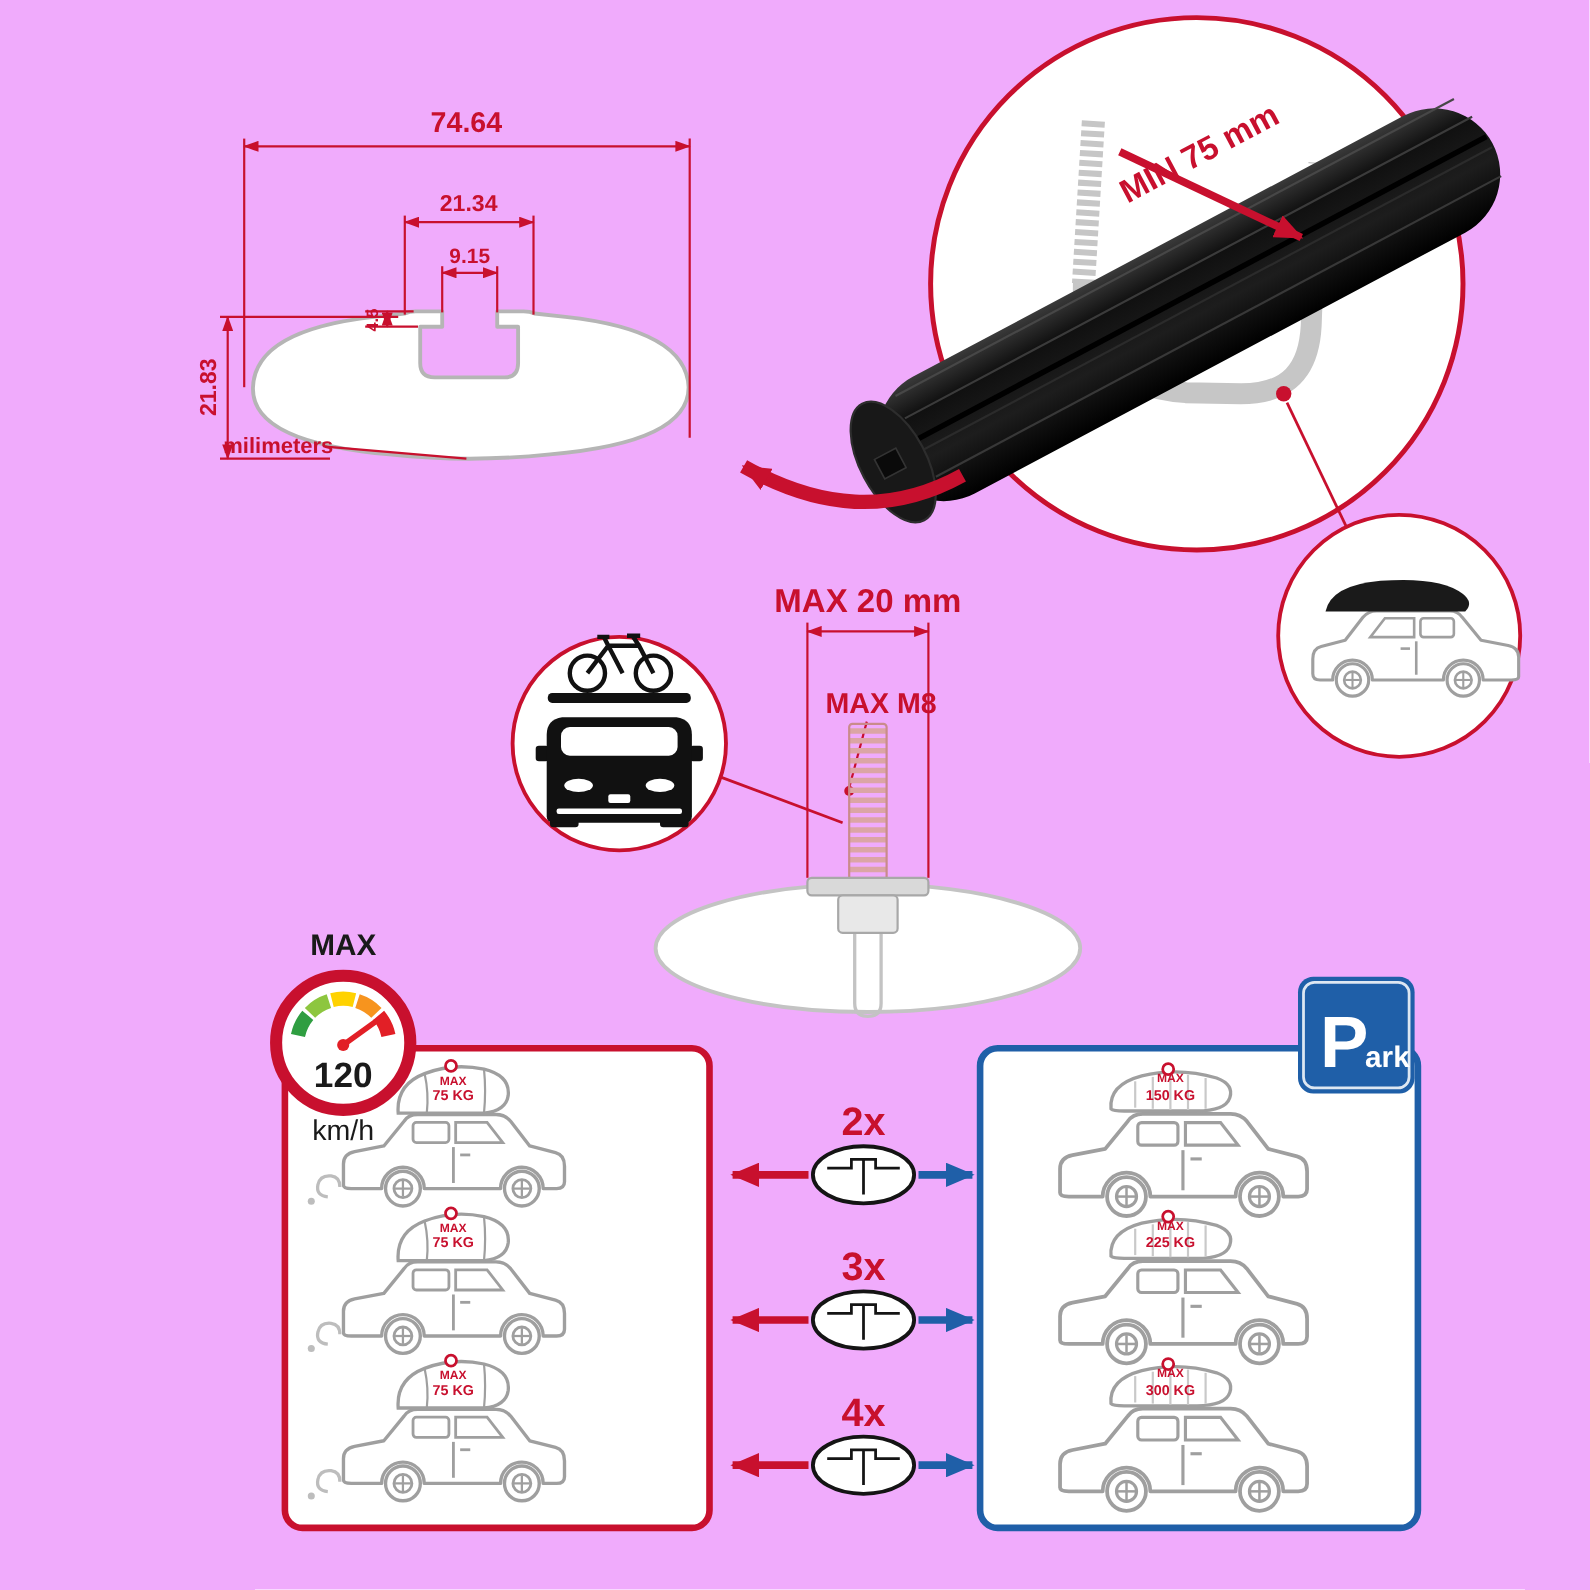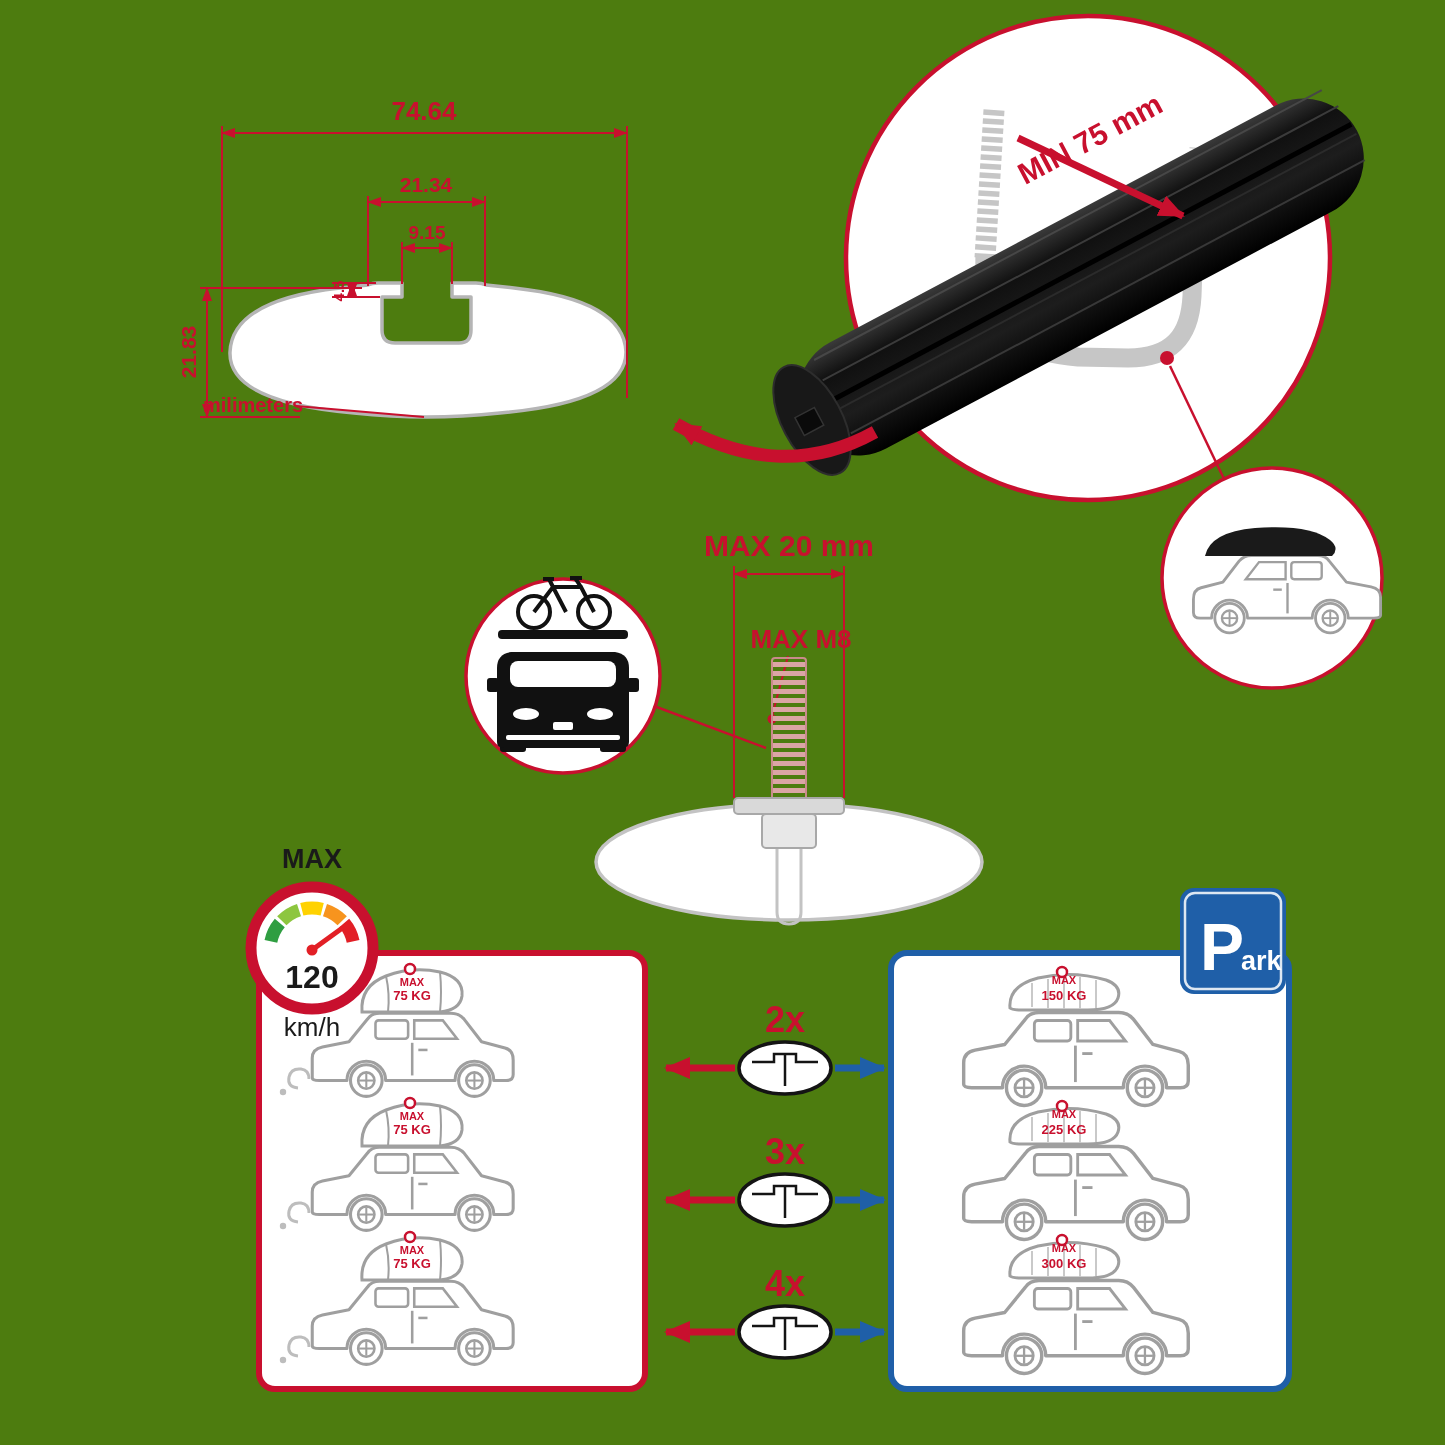--- a/index.html
+++ b/index.html
@@ -1,16 +1,16 @@
 <!DOCTYPE html>
 <html><head>
 <meta charset="utf-8">
 <style>
   html,body{margin:0;padding:0;background:#fff;}
-  .canvas{position:relative;width:1445px;height:1445px;background:#4d7c0f;overflow:hidden;
+  .canvas{position:relative;width:1445px;height:1445px;background:#f0abfc;overflow:hidden;
           font-family:"Liberation Sans",sans-serif;}
   svg text{font-family:"Liberation Sans",sans-serif;}
 </style>
 </head>
 <body>
 
 <div class="canvas">
 <svg width="1445" height="1445" viewBox="0 0 1445 1445">
 
 <defs>

